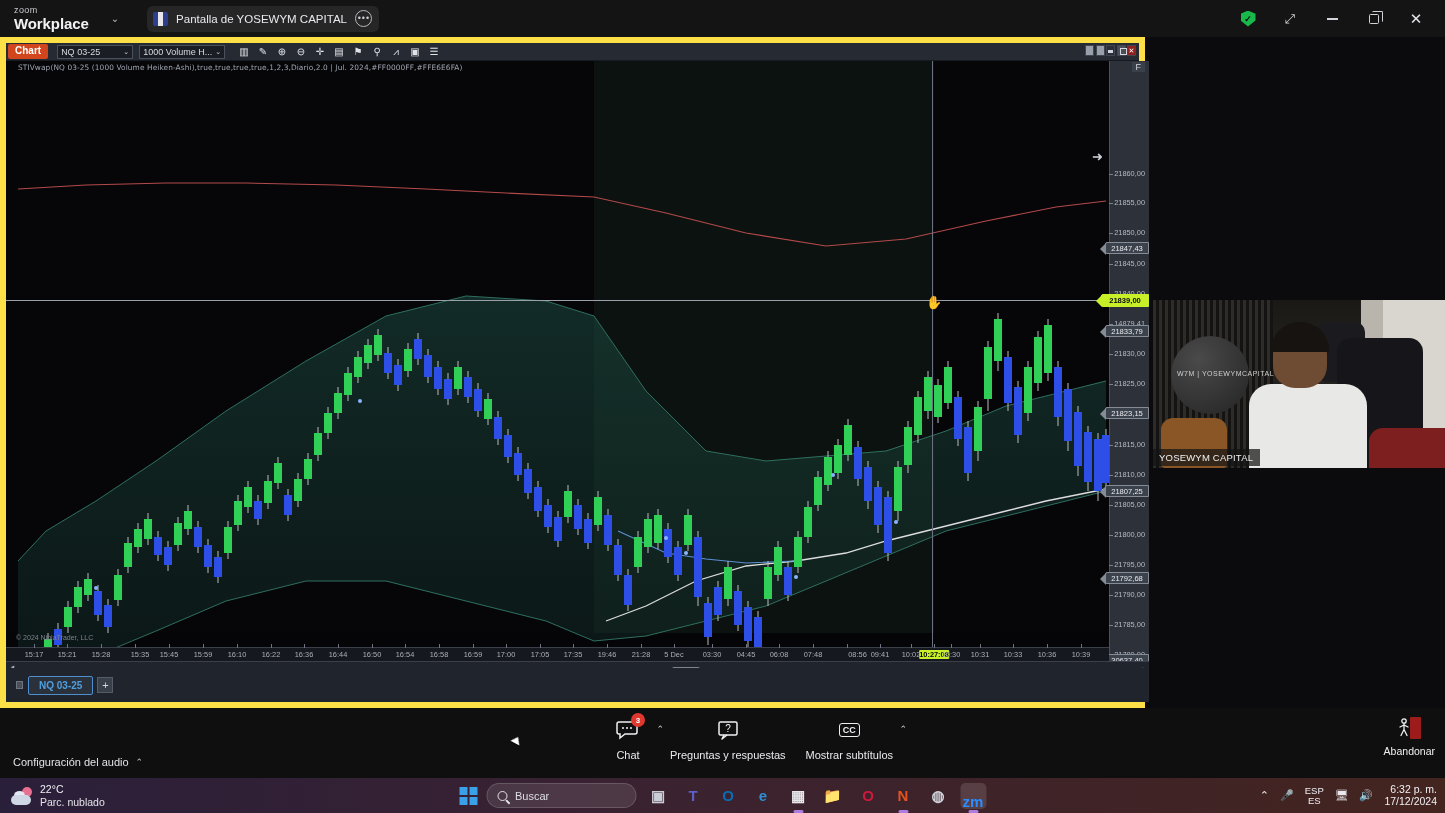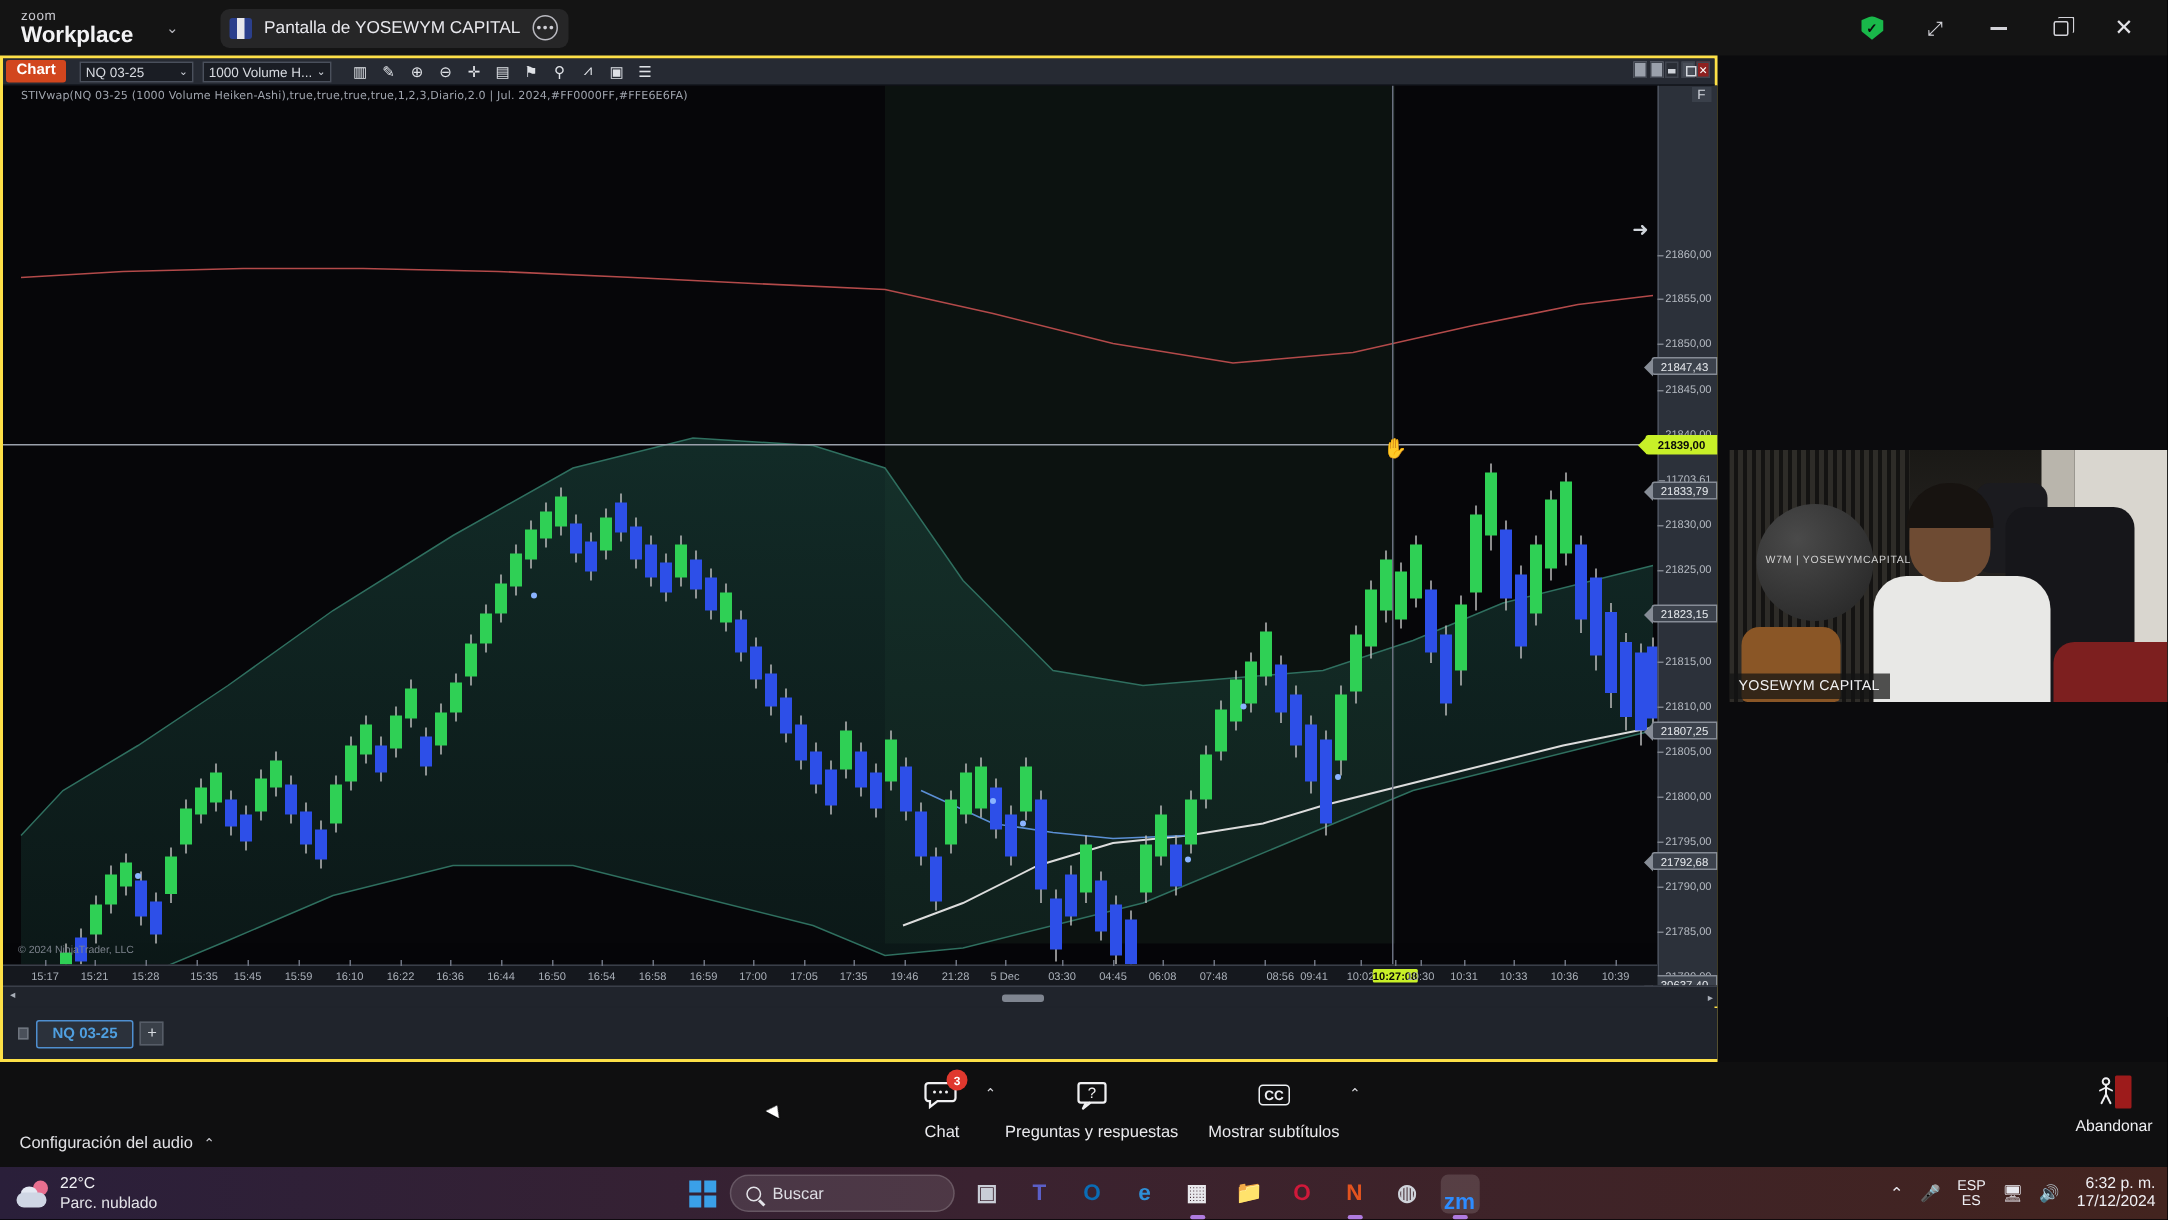--- a/index.html
+++ b/index.html
@@ -39,21 +39,21 @@
   .shield:after{ content:"✓"; position:absolute; inset:0; display:flex;align-items:center;justify-content:center;color:#0b0b0d;font-size:9px; font-weight:bold;}
   .win-min{ width:11px; height:2px; background:#d2d2d8;}
   .win-max{ width:10px; height:10px; border:1.4px solid #d2d2d8; border-radius:1.5px; position:relative;}
   .win-max:after{content:""; position:absolute; left:2px; top:-3.5px; width:10px; height:10px; border:1.4px solid #d2d2d8; border-radius:1.5px; border-bottom:none; border-left:none;}
   .x-ico{ font-size:15px; color:#e3e3e8; line-height:1;}
   .expand-ico{ font-size:13px; color:#d2d2d8;}
 
   
   .chart-window{
     position:absolute; left:0; top:37px; width:1145px; height:671px;
-    background:#1f232b; border:2px solid #fde047;
+    background:#1f232b; border:6px solid #fde047;
   }
   .chart-toolbar{
     height:18px; background:#262a33; display:flex; align-items:center; gap:3px; padding-left:2px;
     border-bottom:1px solid #161a21; position:relative;
   }
   .chart-tag{
     background:#d2461e; color:#fff; font-size:10px; font-weight:bold; padding:1px 7px 2px 7px; border-radius:2px;
     line-height:1.2;
   }
   .tb-select{
@@ -541,21 +541,21 @@
 
       <div class="price-axis">
         <div class="pax-f">F</div>
       </div>
       <div id="price-ticks">
           <div class="ptick" style="top: 108px; right: 4px;">21860,00</div>
           <div class="ptick" style="top: 137px; right: 4px;">21855,00</div>
           <div class="ptick" style="top: 167px; right: 4px;">21850,00</div>
           <div class="ptick" style="top: 198px; right: 4px;">21845,00</div>
           <div class="ptick" style="top: 228px; right: 4px;">21840,00</div>
-          <div class="ptick" style="top: 258px; right: 4px;">11703,61</div>
+          <div class="ptick" style="top: 258px; right: 4px;">14879,41</div>
           <div class="ptick" style="top: 288px; right: 4px;">21830,00</div>
           <div class="ptick" style="top: 318px; right: 4px;">21825,00</div>
           <div class="ptick" style="top: 348px; right: 4px;">21820,00</div>
           <div class="ptick" style="top: 379px; right: 4px;">21815,00</div>
           <div class="ptick" style="top: 409px; right: 4px; text-align: center;">21810,00</div>
           <div class="ptick" style="top: 439px; right: 4px;">21805,00</div>
           <div class="ptick" style="top: 469px; right: 4px;">21800,00</div>
           <div class="ptick" style="top: 499px; right: 4px;">21795,00</div>
           <div class="ptick" style="top: 529px; right: 4px;">21790,00</div>
           <div class="ptick" style="top: 559px; right: 4px;">21785,00</div>

